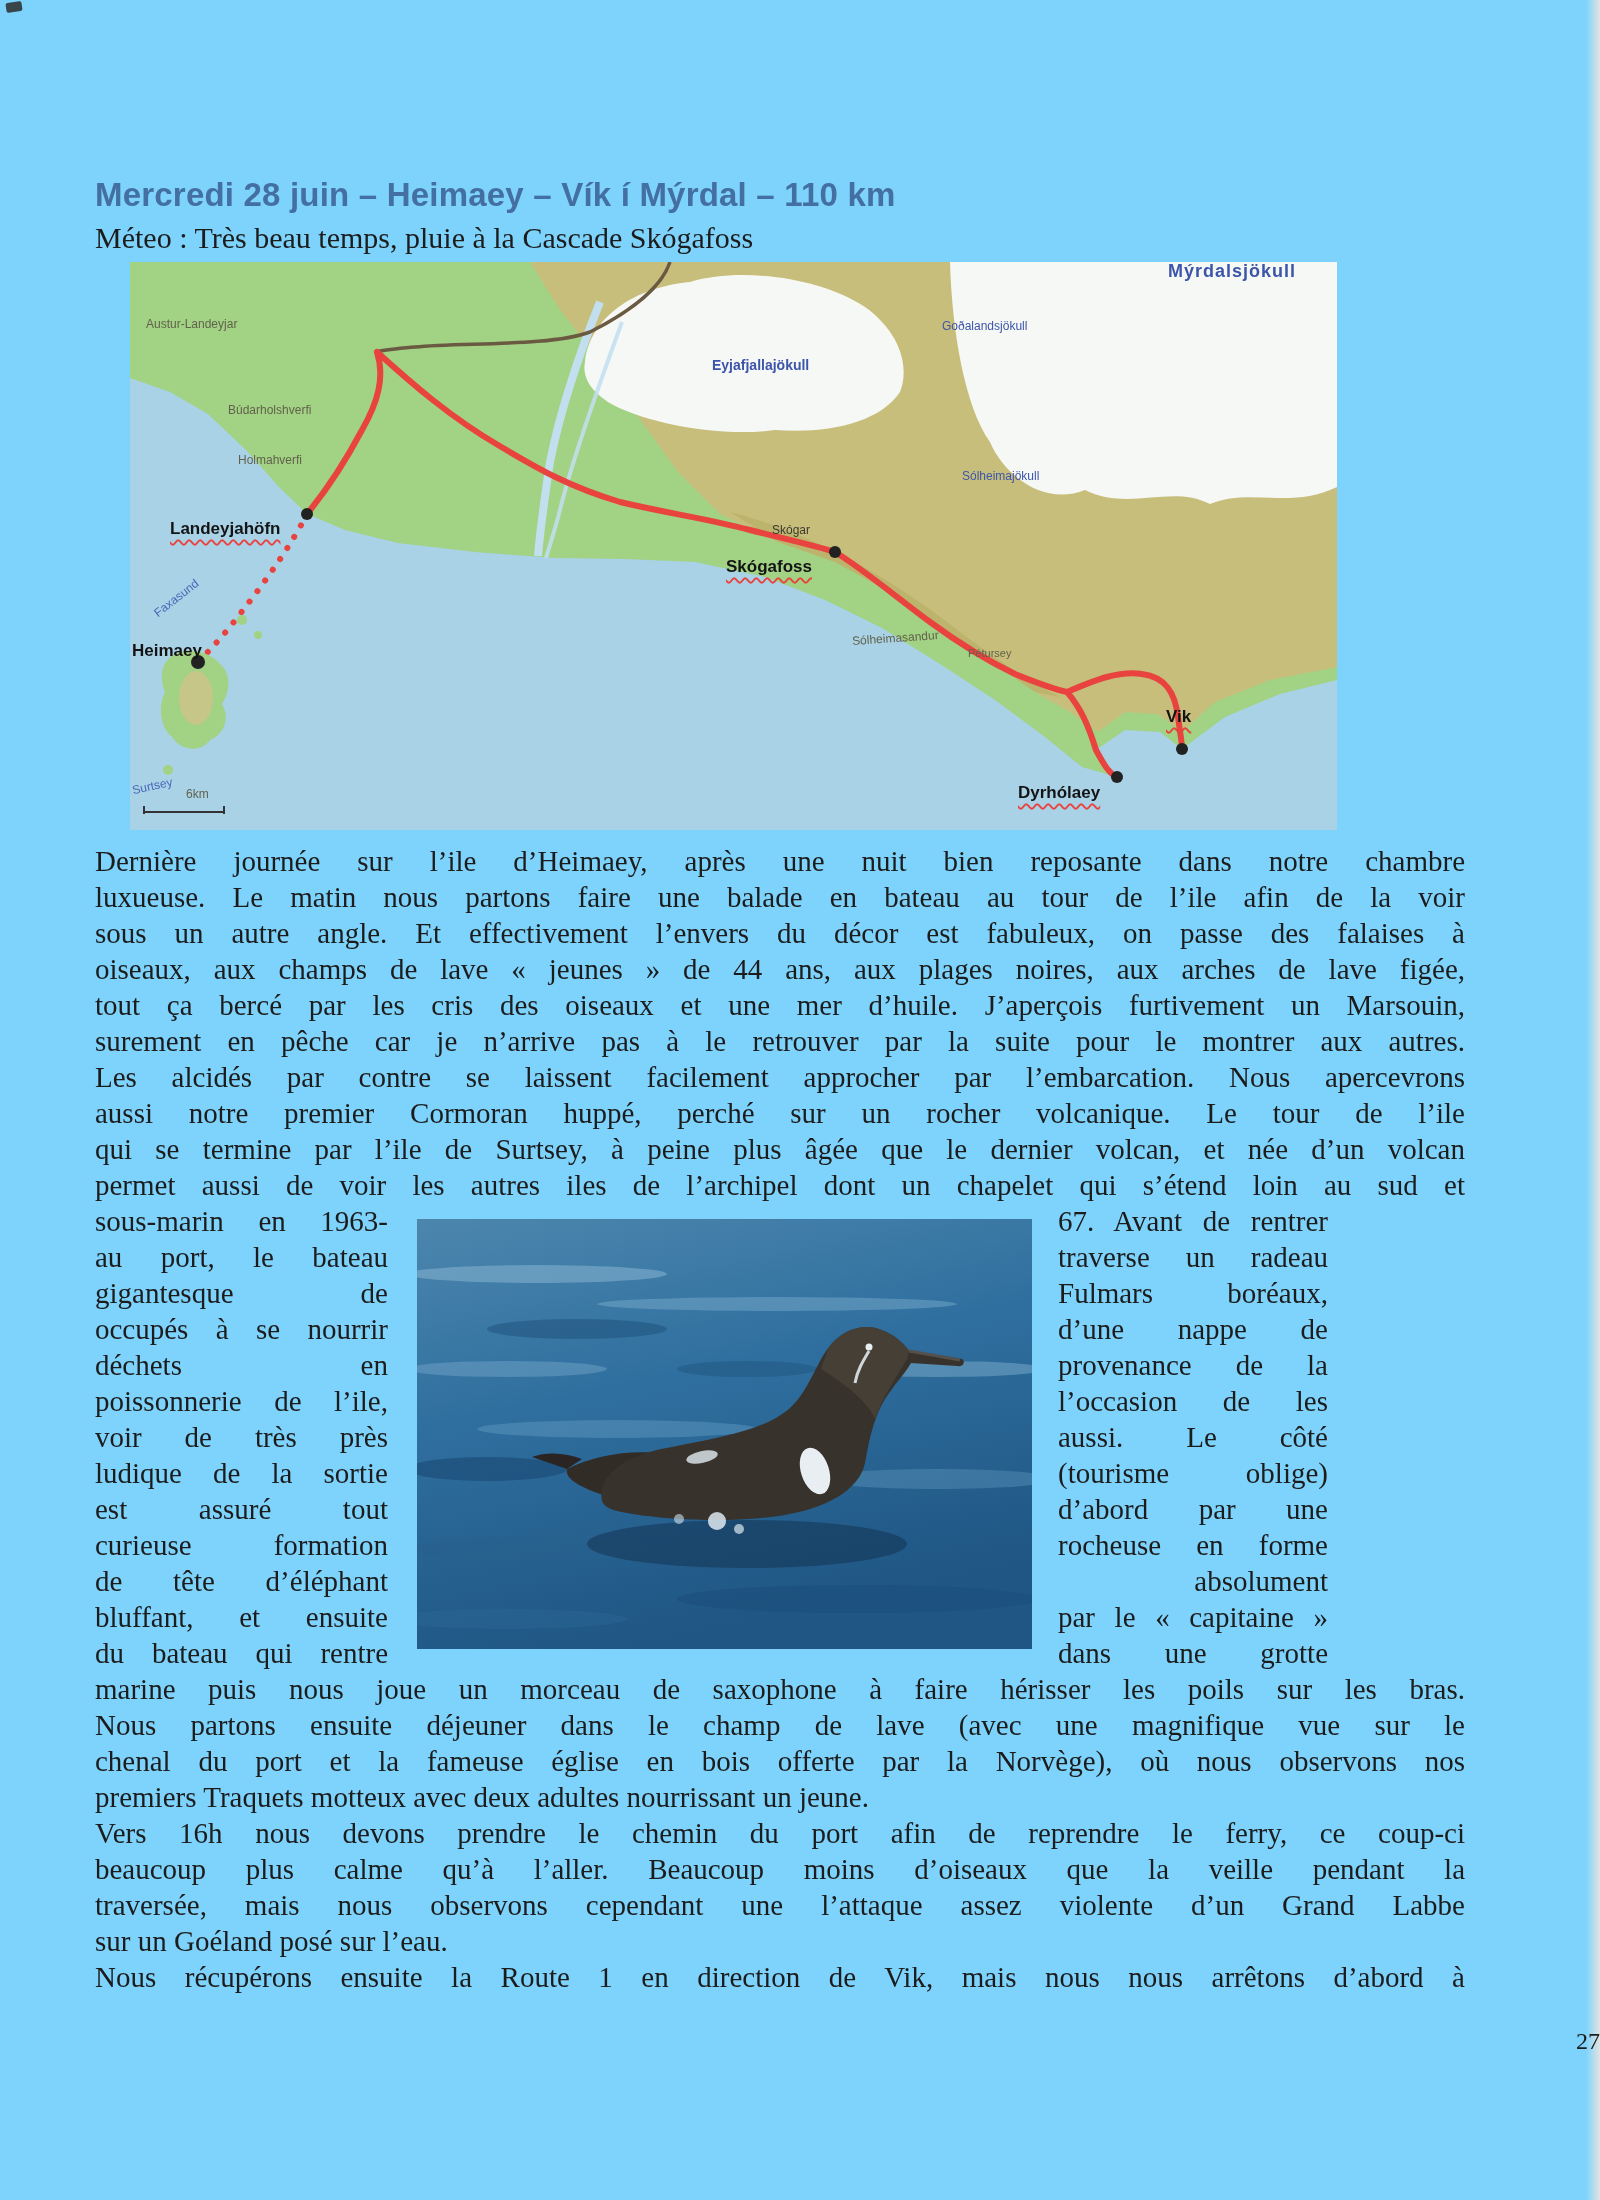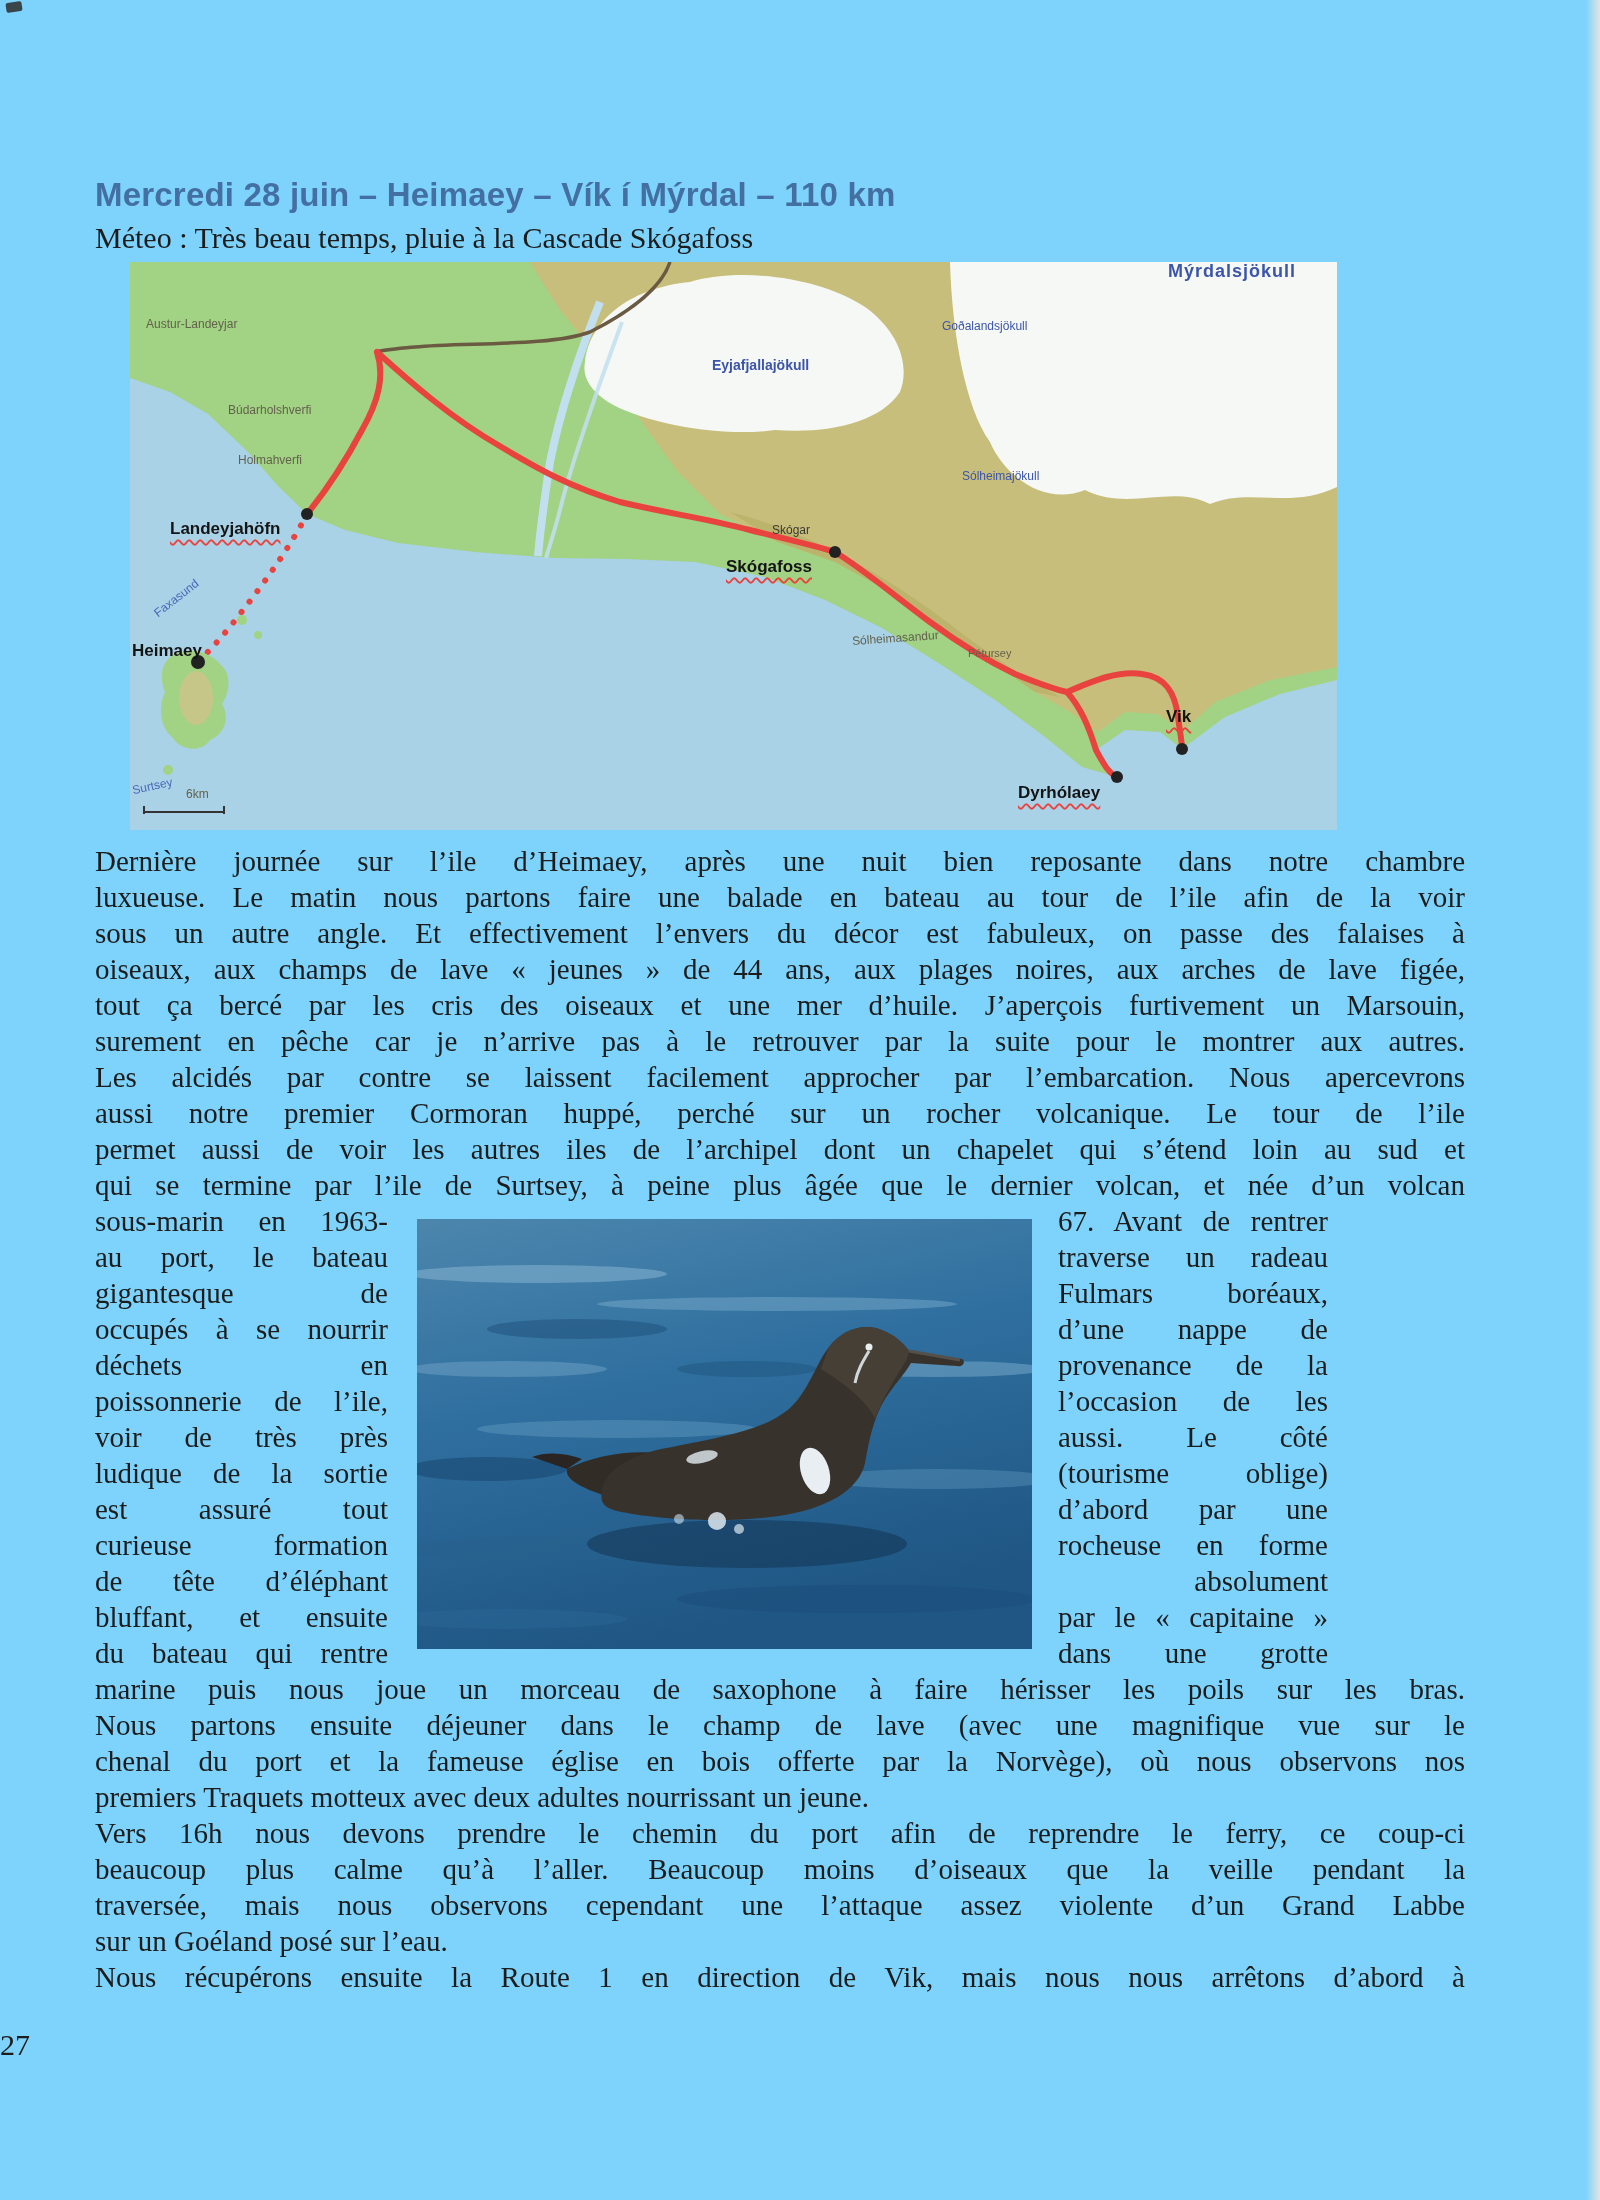--- a/index.html
+++ b/index.html
@@ -21,21 +21,21 @@
   .ml-wavy{text-decoration-line:underline;text-decoration-style:wavy;text-decoration-color:#e8433f;
            text-decoration-thickness:2px;text-underline-offset:5px;}
   .ml-sea{font-family:"Liberation Sans",sans-serif;color:#4a69b8;}
 
   .content{position:absolute;left:95px;top:843px;width:1370px;font-size:29px;line-height:36px;}
   .jline{text-align:justify;text-align-last:justify;}
   .wrap-row{display:flex;align-items:flex-start;min-height:468px;}
   .col-left{width:322px;padding-right:29px;box-sizing:border-box;flex:none;}
   .col-right{width:270px;margin-left:26px;flex:none;}
   .photo{width:615px;height:430px;margin-top:16px;flex:none;overflow:hidden;}
-  .pageno{position:absolute;left:0;width:1600px;top:2028px;text-align:left;font-size:30px;}
+  .pageno{position:absolute;left:0;width:1600px;top:2028px;text-align:right;font-size:24px;}
 </style>
 </head>
 <body>
 
 <div class="page">
   <div class="corner-mark"></div>
   <div class="scan-edge"></div>
 
   <div class="title" style="color:#446fa2;">Mercredi 28 juin – Heimaey – Vík í Mýrdal – 110 km</div>
   <div class="subtitle">Méteo : Très beau temps, pluie à la Cascade Skógafoss</div>
@@ -105,22 +105,22 @@
   <div class="content">
     <div>
         <div class="jline">Dernière journée sur l’ile d’Heimaey, après une nuit bien reposante dans notre chambre</div>
         <div class="jline">luxueuse. Le matin nous partons faire une balade en bateau au tour de l’ile afin de la voir</div>
         <div class="jline">sous un autre angle. Et effectivement l’envers du décor est fabuleux, on passe des falaises à</div>
         <div class="jline">oiseaux, aux champs de lave « jeunes » de 44 ans, aux plages noires, aux arches de lave figée,</div>
         <div class="jline">tout ça bercé par les cris des oiseaux et une mer d’huile. J’aperçois furtivement un Marsouin,</div>
         <div class="jline">surement en pêche car je n’arrive pas à le retrouver par la suite pour le montrer aux autres.</div>
         <div class="jline">Les alcidés par contre se laissent facilement approcher par l’embarcation. Nous apercevrons</div>
         <div class="jline">aussi notre premier Cormoran huppé, perché sur un rocher volcanique. Le tour de l’ile</div>
+        <div class="jline">qui se termine par l’ile de Surtsey, à peine plus âgée que le dernier volcan, et née d’un volcan</div>
         <div class="jline">permet aussi de voir les autres iles de l’archipel dont un chapelet qui s’étend loin au sud et</div>
-        <div class="jline">qui se termine par l’ile de Surtsey, à peine plus âgée que le dernier volcan, et née d’un volcan</div>
       </div>
 
     <div class="wrap-row">
       <div class="col-left">
           <div class="jline">sous-marin en 1963-</div>
           <div class="jline">au port, le bateau</div>
           <div class="jline">gigantesque de</div>
           <div class="jline">occupés à se nourrir</div>
           <div class="jline">déchets en</div>
           <div class="jline">poissonnerie de l’ile,</div>

